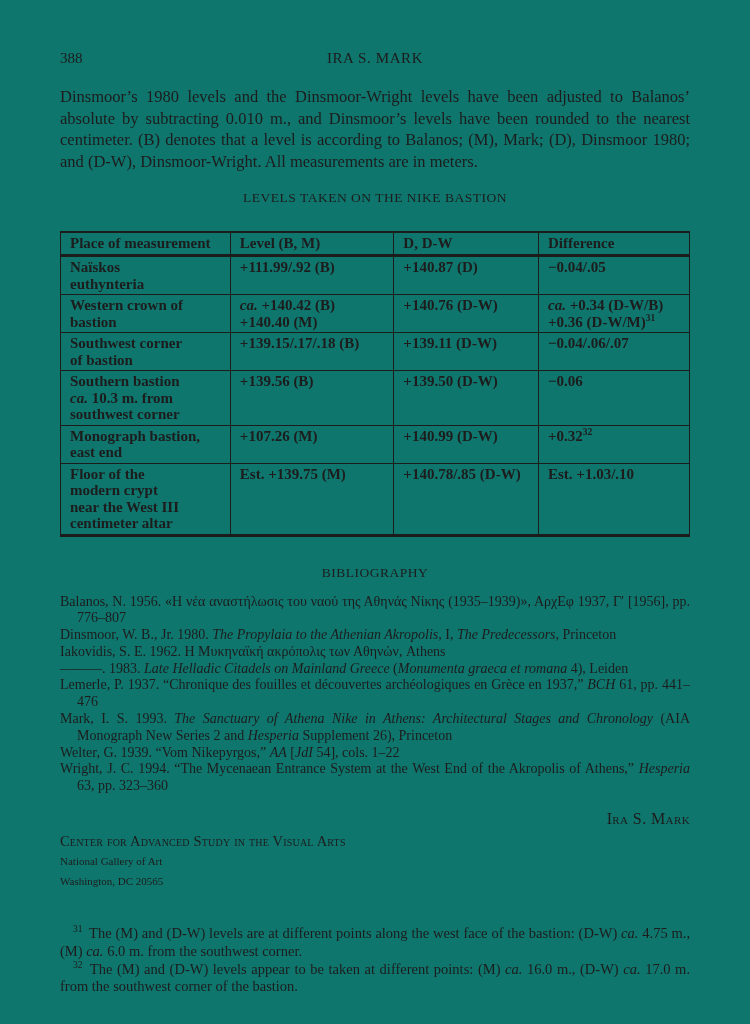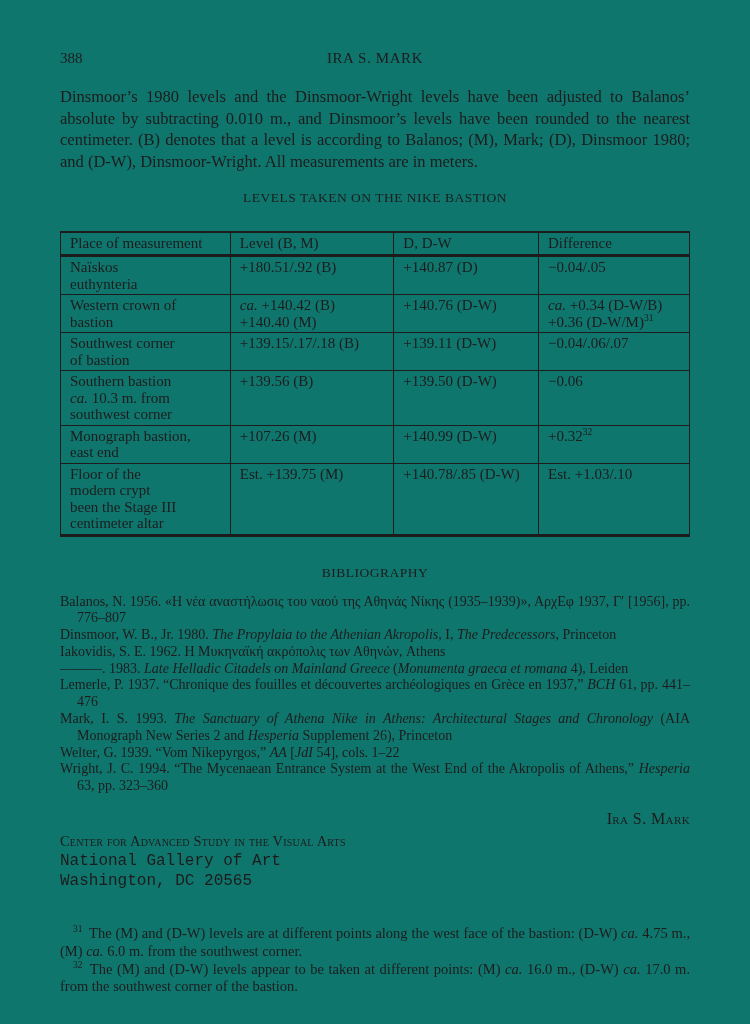--- a/index.html
+++ b/index.html
@@ -40,21 +40,21 @@
     font-size: 15px;
   }
   table.levels col.c0 { width: 27%; }
   table.levels col.c1 { width: 26%; }
   table.levels col.c2 { width: 23%; }
   table.levels col.c3 { width: 24%; }
   table.levels th, table.levels td {
     border-left: 1.5px solid #1c1c1c;
     text-align: left;
     vertical-align: top;
-    font-weight: normal;
+    font-weight: bold;
     padding: 2px 6px 2px 9px;
   }
   table.levels th:first-child, table.levels td:first-child { border-left: none; }
   table.levels thead th { border-bottom: 3px solid #1c1c1c; }
   table.levels tbody tr { border-top: 1.5px solid #1c1c1c; }
   table.levels tbody tr:first-child { border-top: none; }
   table.levels td div { line-height: 16.5px; }
   tr.h-head { height: 22px; }
   tr.h-r0 { height: 34px; margin-left: 44px; }
   tr.h-r1 { height: 36px; }
@@ -72,21 +72,21 @@
   }
   
   .sig {
     margin-top: 15px;
     text-align: right;
     font-variant: small-caps;
     font-size: 16px; letter-spacing: 0.4px;
   }
   .inst { margin-top: 3px; }
   .inst-name { font-variant: small-caps; font-size: 14.5px; line-height: 20px; letter-spacing: 0.2px; }
-  .inst-line { font-size: 16px; line-height: 20px; font-family: Liberation Mono, monospace; }
+  .inst-line { font-size: 11px; line-height: 20px; }
   
   .fns { margin-top: 34px; }
   .fn {
     font-size: 14.5px; line-height: 17.8px;
     text-align: justify;
     text-indent: 13px;
   }
   .fn sup { margin-right: 3px; }
 </style>
 </head>
@@ -119,21 +119,21 @@
         <th>Difference</th>
       </tr>
     </thead>
     <tbody>
       <tr class="h-r0">
         <td>
             <div>Naïskos</div>
             <div>euthynteria</div>
           </td>
         <td>
-            <div>+180.51/.92 (B)</div>
+            <div>+111.99/.92 (B)</div>
           </td>
         <td>
             <div>+140.87 (D)</div>
           </td>
         <td>
             <div>−0.04/.05</div>
           </td>
       </tr>
       <tr class="h-r1">
         <td>
@@ -195,21 +195,21 @@
             <div>+140.99 (D-W)</div>
           </td>
         <td>
             <div><span>+0.32</span><sup>32</sup></div>
           </td>
       </tr>
       <tr class="h-r5">
         <td>
             <div>Floor of the</div>
             <div>modern crypt</div>
-            <div>been the Stage III</div>
+            <div>near the West III</div>
             <div>centimeter altar</div>
           </td>
         <td>
             <div>Est. +139.75 (M)</div>
           </td>
         <td>
             <div>+140.78/.85 (D-W)</div>
           </td>
         <td>
             <div>Est. +1.03/.10</div>

